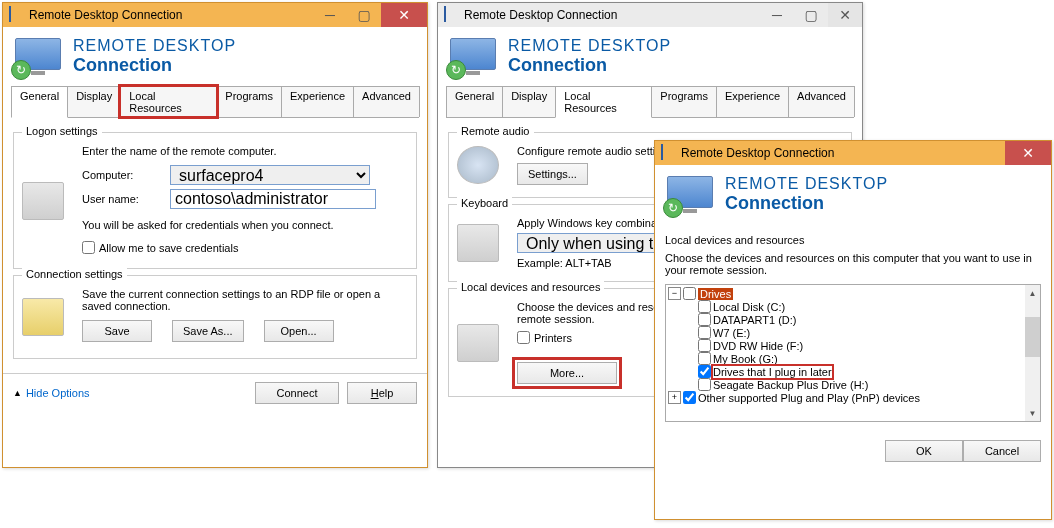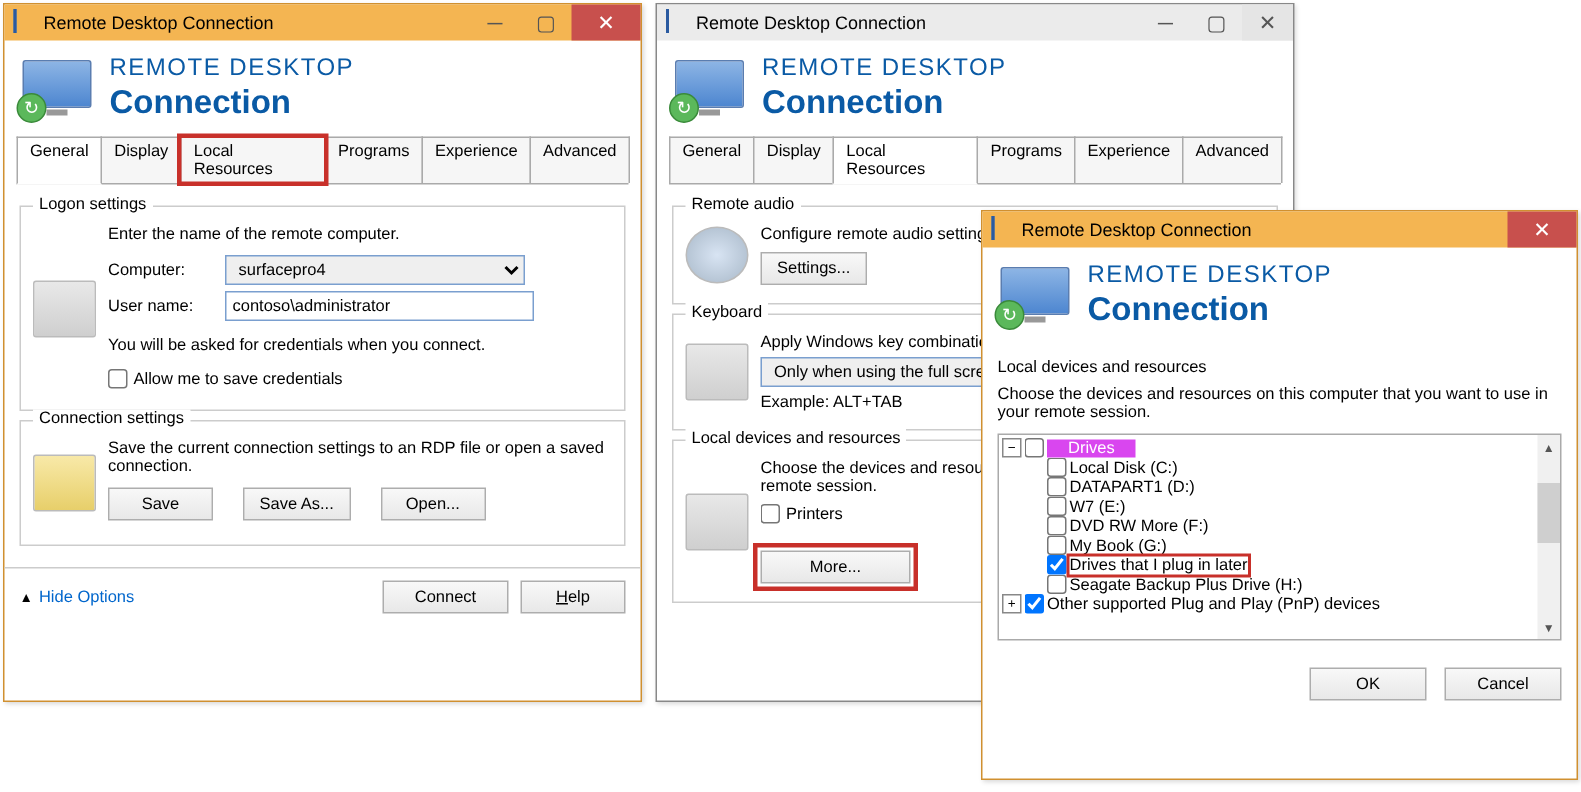--- a/index.html
+++ b/index.html
@@ -63,21 +63,21 @@
   }
   .monitor-icon .stand {
     width:14px;height:4px;background:#999;margin:1px auto 0;
   }
   .monitor-icon .badge {
     position:absolute;bottom:-4px;left:-4px;width:18px;height:18px;
     border-radius:50%;background:#5bb85b;border:1px solid #3a8a3a;
     display:flex;align-items:center;justify-content:center;color:#fff;font-size:12px;
   }
   .header-text .line1 { color:#0a5aa5;font-size:16px;font-weight:400;letter-spacing:1px; }
-  .header-text .line2 { color:#0a5aa5;font-size:22px;font-weight:bold; }
+  .header-text .line2 { color:#0a5aa5;font-size:18px;font-weight:bold; }
   .tabs {
     display:flex;
     border-bottom:1px solid #aaa;
     margin:0 8px;
     position:relative;
   }
   .tab {
     padding:3px 8px;
     border:1px solid #aaa;
     border-bottom:none;
@@ -102,32 +102,32 @@
     border:1px solid #ccc;
     margin:6px 0;
     padding:8px 8px 8px 8px;
     position:relative;
   }
   .groupbox .legend {
     position:absolute;
     top:-8px;left:8px;
     background:#fff;padding:0 4px;
   }
-  .row { display:flex;align-items:center;margin:4px 0;gap:8px; }
+  .row { display:flex;align-items:center;margin:4px 0;gap:18px; }
   .row .lbl { width:70px; }
   .big-icon {
     width:40px;height:36px;flex:none;
     background:linear-gradient(#e8e8e8,#cfcfcf);
     border:1px solid #bbb;border-radius:2px;
   }
   input[type=text], select.combo {
     border:1px solid #7a9fcf;
     height:18px;
     padding:0 4px;
-    font-size:11px;
+    font-size:16px;
     font-family:inherit;
   }
   select.combo { height:20px; }
   .sel-text { background:#3399ff;color:#fff;padding:0 1px; }
   .btn {
     min-width:70px;
     height:22px;
     border:1px solid #adadad;
     background:linear-gradient(#f8f8f8,#e8e8e8);
     font-size:11px;
@@ -151,21 +151,21 @@
   }
   .tree {
     border:1px solid #aaa;
     height:132px;
     overflow:auto;
     padding:2px 2px;
     background:#fff;
   }
   .tree-row { display:flex;align-items:center;gap:2px;white-space:nowrap; }
   .tree-indent { display:inline-block; }
-  .tree .sel { background:#d946ef;color:#fff;padding:0 14px; }
+  .tree .sel { background:#c2410c;color:#fff;padding:0 2px; }
   .exp { width:11px;height:11px;border:1px solid #888;display:inline-flex;align-items:center;justify-content:center;font-size:9px;line-height:1;background:#fff; }
   .scrollbar-fake {
     position:absolute;right:1px;top:1px;width:15px;height:calc(100% - 2px);
     background:#f0f0f0;
   }
   .scrollbar-fake .thumb { width:100%;height:40px;background:#cfcfcf;margin-top:16px; }
   .scrollbar-fake .arrow { height:16px;display:flex;align-items:center;justify-content:center;font-size:8px;color:#555; }
   .tree-wrap { position:relative; }
   .red-outline { outline:2px solid #c8302a; outline-offset:0px; }
 </style>
@@ -378,21 +378,21 @@
             <span>DATAPART1 (D:)</span>
           </div>
         <div class="tree-row">
             <span class="tree-indent" style="width:28px;"></span>
             <input type="checkbox" style="">
             <span>W7 (E:)</span>
           </div>
         <div class="tree-row">
             <span class="tree-indent" style="width:28px;"></span>
             <input type="checkbox" style="">
-            <span>DVD RW More (F:)</span>
+            <span>DVD RW Hide (F:)</span>
           </div>
         <div class="tree-row">
             <span class="tree-indent" style="width:28px;"></span>
             <input type="checkbox" style="">
             <span>My Book (G:)</span>
           </div>
         <div class="tree-row">
             <span class="tree-indent" style="width:28px;"></span>
             <input type="checkbox" checked="" style="">
             <span class="red-outline">Drives that I plug in later</span>
@@ -408,18 +408,18 @@
             <span>Other supported Plug and Play (PnP) devices</span>
           </div>
       </div>
       <div class="scrollbar-fake">
         <div class="arrow">▲</div>
         <div class="thumb"></div>
         <div class="arrow" style="position:absolute;bottom:0;width:100%;">▼</div>
       </div>
     </div>
 
-    <div style="display:flex;justify-content:flex-end;gap:12px;margin-top:18px;">
+    <div style="display:flex;justify-content:flex-end;gap:0;margin-top:18px;">
       <button class="btn" style="min-width:78px;">OK</button>
       <button class="btn" style="min-width:78px;">Cancel</button>
     </div>
   </div>
 </div>
 
 </body></html>

